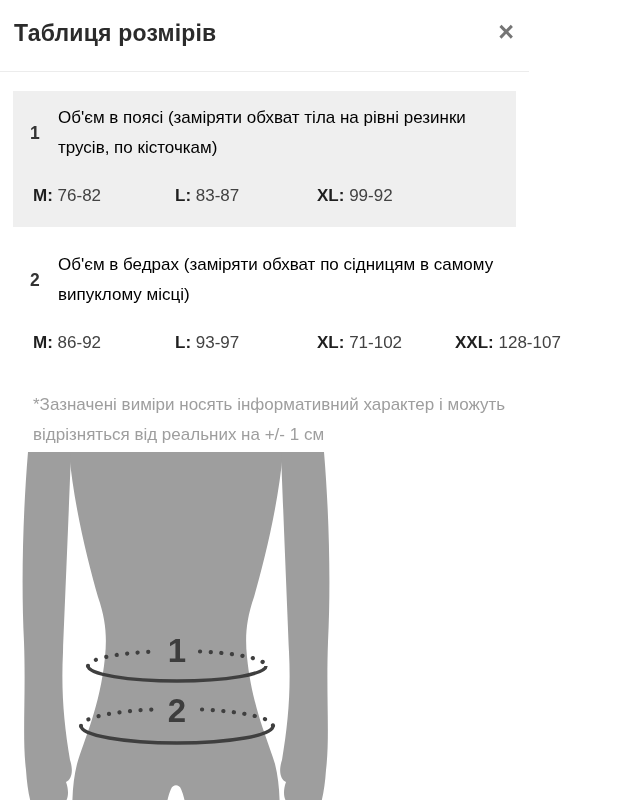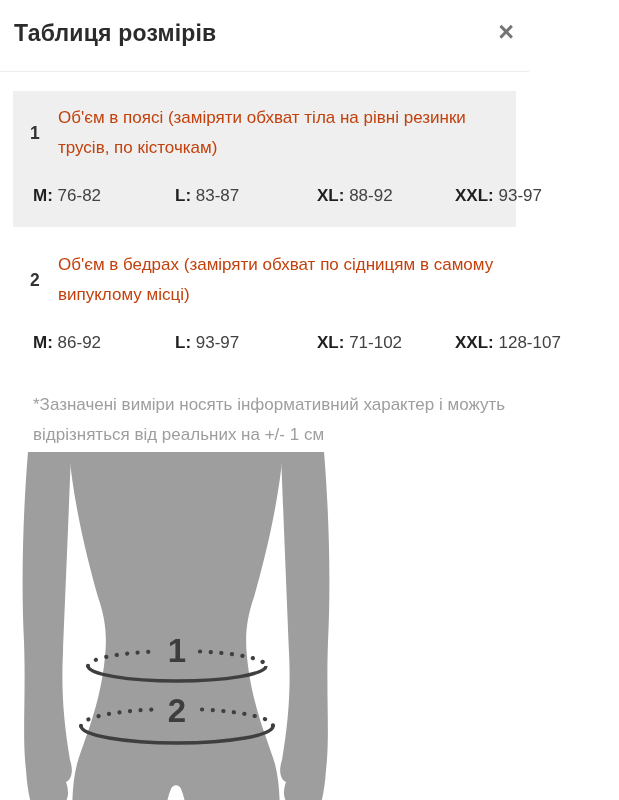--- a/index.html
+++ b/index.html
@@ -34,21 +34,21 @@
   .section { padding:12px 20px 16px 17px; }
   .section.gray { background:#efefef; margin-top:19px; }
   .section.plain { margin-top:11px; }
 
   .desc-row { display:flex; align-items:center; }
   .section-number {
     width:28px; flex:0 0 28px;
     font-weight:700; font-size:17.5px; color:#333;
   }
   .section-desc {
-    font-size:17px; line-height:30px; color:#c2410c; max-width:522px;
+    font-size:17px; line-height:30px; color:#000000; max-width:522px;
   }
 
   .sizes-row {
     display:grid;
     grid-template-columns:142px 142px 138px auto;
     margin-left:3px; margin-top:18px;
     font-size:17px; line-height:30px; color:#424242;
     white-space:nowrap;
   }
   .sizes-row b { font-weight:700; color:#1f1f1f; }
@@ -75,22 +75,21 @@
   <div class="content">
 
     <div class="section gray">
       <div class="desc-row">
         <div class="section-number">1</div>
         <div class="section-desc">Об'єм в поясі (заміряти обхват тіла на рівні резинки трусів, по кісточкам)</div>
       </div>
       <div class="sizes-row">
         <span><b>M:</b> <span>76-82</span></span>
         <span><b>L:</b> <span>83-87</span></span>
-        <span><b>XL:</b> <span>88-92</span></span>
-        <span><b>XXL:</b> <span>93-97</span></span>
+        <span><b>XL:</b> <span>99-92</span></span>
       </div>
     </div>
 
     <div class="section plain">
       <div class="desc-row">
         <div class="section-number">2</div>
         <div class="section-desc">Об'єм в бедрах (заміряти обхват по сідницям в самому випуклому місці)</div>
       </div>
       <div class="sizes-row">
         <span><b>M:</b> <span>86-92</span></span>

